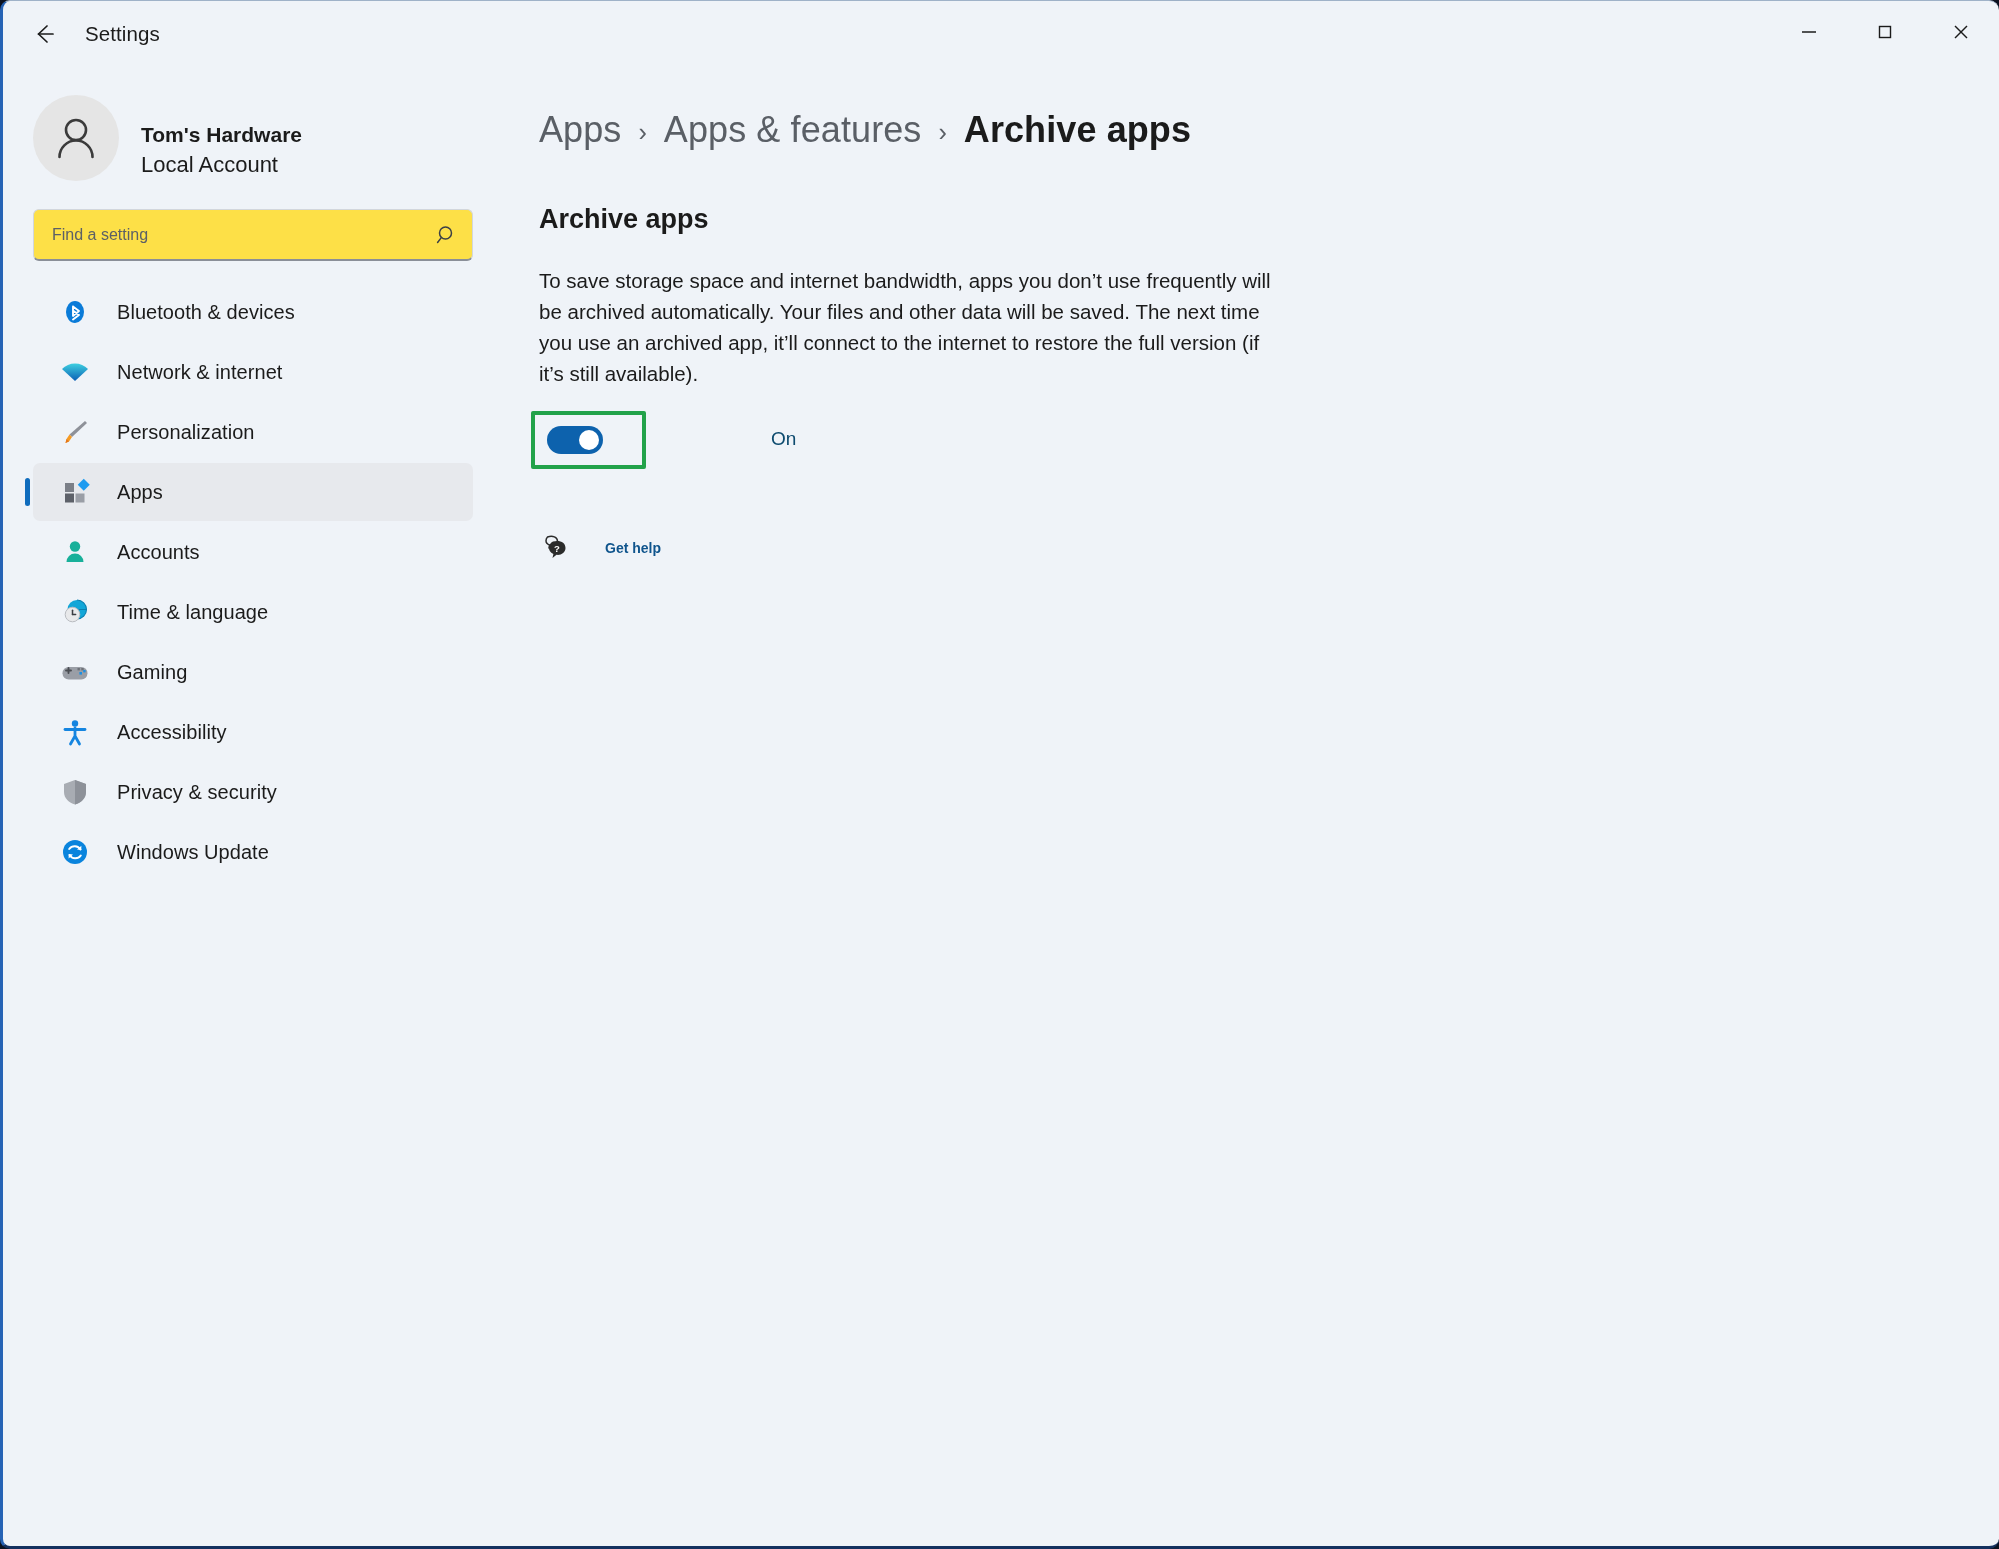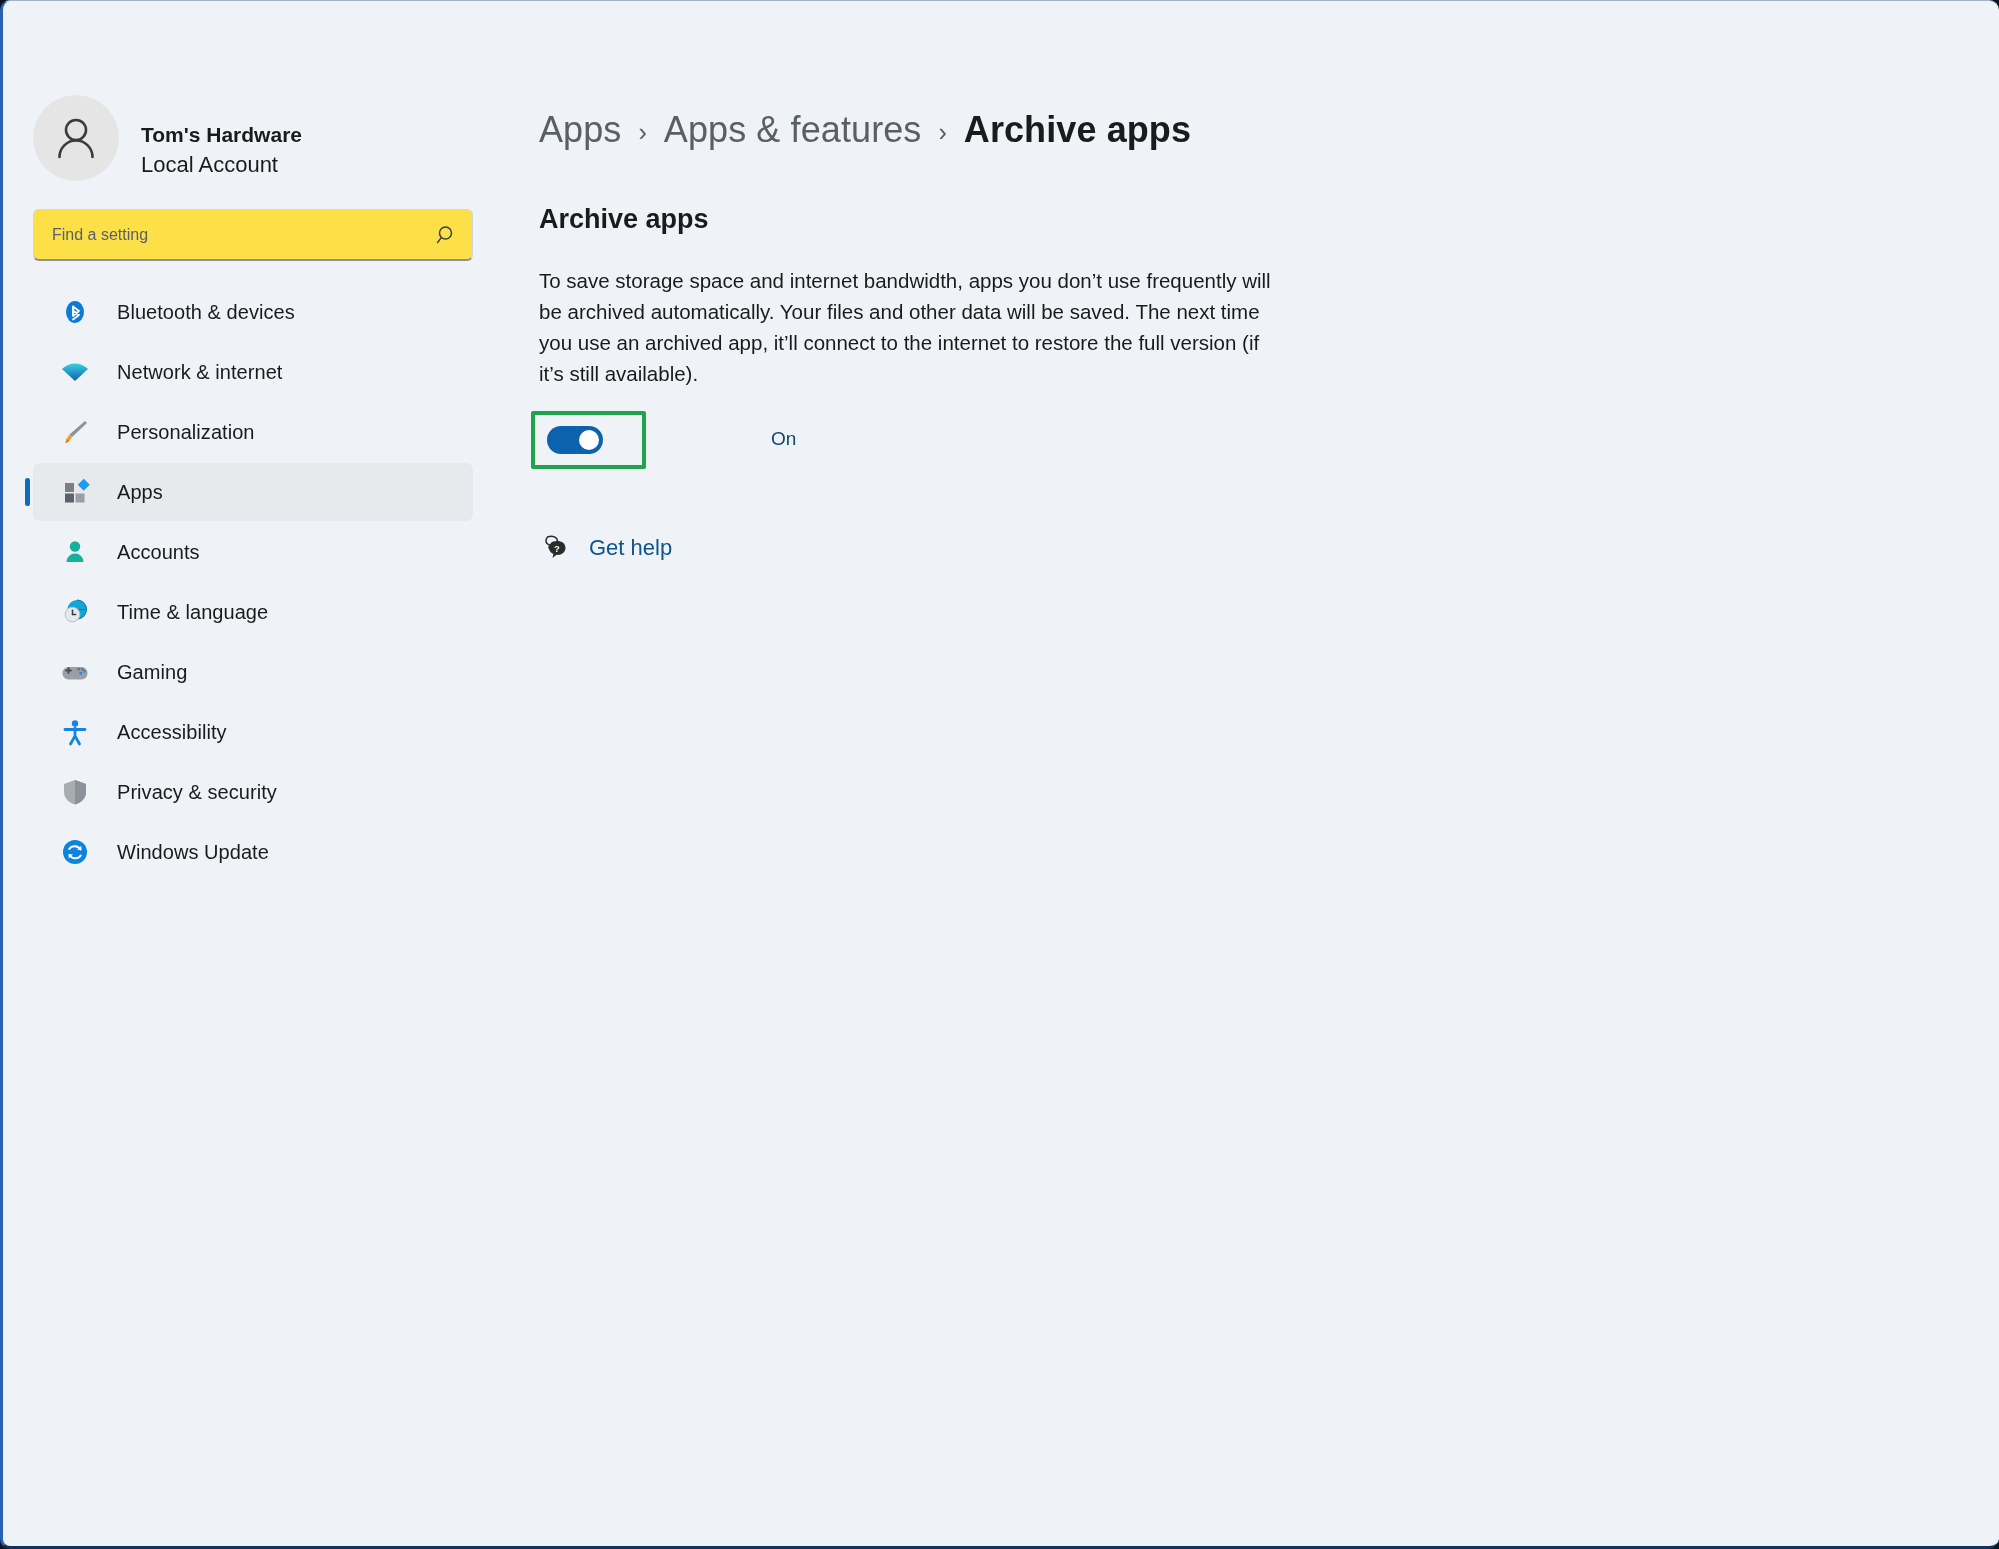--- a/index.html
+++ b/index.html
@@ -244,31 +244,60 @@
     align-items: center;
     margin-top: 62px;
     margin-left: 2px;
   }
   #help-icon {
     width: 34px; height: 34px;
     display: flex; align-items: center; justify-content: center;
     flex: 0 0 auto;
   }
   #help-link {
-    margin-left: 14px;
-    font-size: 22px;
+    margin-left: 30px;
+    font-size: 14px;
     color: #0f548c;
     cursor: pointer;
+    font-weight: bold;
   }
 </style>
 </head>
 <body>
 
 <div id="window">
 
+  <div id="titlebar">
+    <div id="back-btn">
+      <svg width="26" height="26" viewBox="0 0 26 26">
+        <path d="M16 5 L7.5 13 L16 21" fill="none" stroke="#1b1b1b" stroke-width="1.7" stroke-linecap="round" stroke-linejoin="round"></path>
+        <line x1="7.5" y1="13" x2="22" y2="13" stroke="#1b1b1b" stroke-width="1.7" stroke-linecap="round"></line>
+      </svg>
+    </div>
+    <div id="app-title">Settings</div>
+
+    <div id="win-controls">
+      <div class="win-btn">
+        <svg width="22" height="22" viewBox="0 0 22 22">
+          <line x1="4" y1="11" x2="18" y2="11" stroke="#1b1b1b" stroke-width="1.4"></line>
+        </svg>
+      </div>
+      <div class="win-btn">
+        <svg width="22" height="22" viewBox="0 0 22 22">
+          <rect x="5.5" y="5.5" width="11" height="11" fill="none" stroke="#1b1b1b" stroke-width="1.4"></rect>
+        </svg>
+      </div>
+      <div class="win-btn" id="win-close">
+        <svg width="22" height="22" viewBox="0 0 22 22">
+          <line x1="5" y1="5" x2="17" y2="17" stroke="#1b1b1b" stroke-width="1.4"></line>
+          <line x1="17" y1="5" x2="5" y2="17" stroke="#1b1b1b" stroke-width="1.4"></line>
+        </svg>
+      </div>
+    </div>
+  </div>
 
   <div id="sidebar">
 
     <div id="account">
       <div id="avatar">
         <svg width="54" height="54" viewBox="0 0 54 54">
           <circle cx="27" cy="19" r="10" fill="none" stroke="#3b3b3b" stroke-width="2.6"></circle>
           <path d="M10.5 46 a16.5 16.5 0 0 1 33 0" fill="none" stroke="#3b3b3b" stroke-width="2.6" stroke-linecap="round"></path>
         </svg>
       </div>

